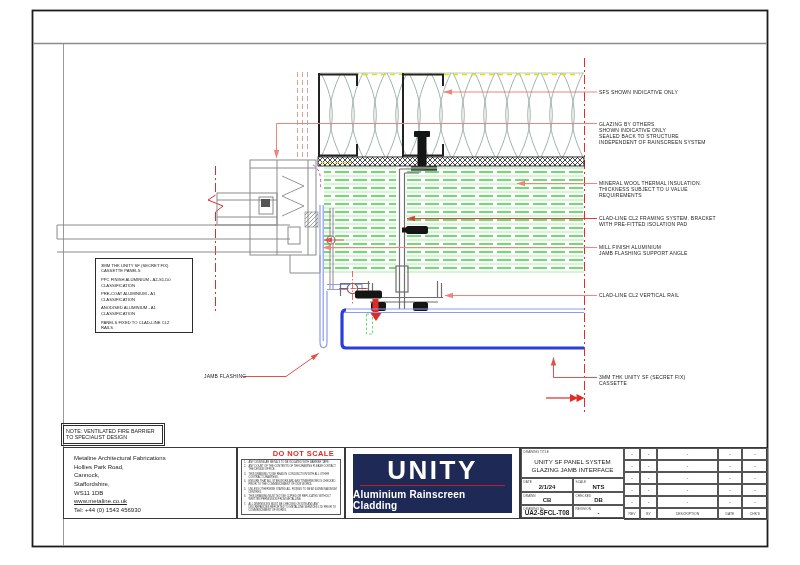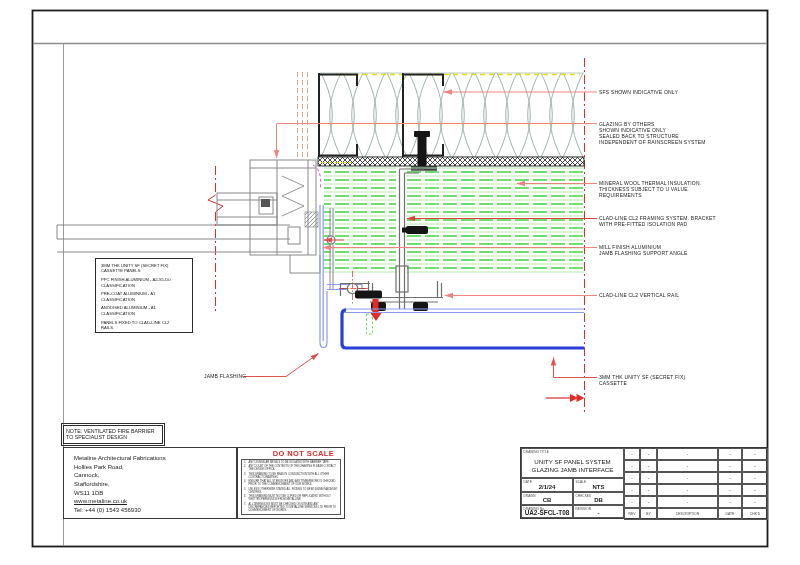--- a/index.html
+++ b/index.html
@@ -245,20 +245,27 @@
         </div>
       <div class="note">
           <span>THIS DRAWING MUST NOT BE COPIED OR REPLICATED WITHOUT WRITTEN PERMISSION FROM METALLINE.</span>
         </div>
       <div class="note">
           <span>ALL DIMENSIONS MUST BE CHECKED ON SITE AND ANY DISCREPANCIES REPORTED TO METALLINE SERVICES LTD PRIOR TO COMMENCEMENT OF WORKS.</span>
         </div>
     </div>
   </div>
 
+  <div class="bb logo-box">
+    <div class="logo-navy">
+      <div class="logo-name">UNITY</div>
+      <div class="logo-rule"></div>
+      <div class="logo-tagline">Aluminium Rainscreen Cladding</div>
+    </div>
+  </div>
 
   <div class="bb tb">
     <div class="tb-left">
       <div class="cell title-cell">
         <span class="lbl">DRAWING TITLE</span>
         <span class="val pre">UNITY SF PANEL SYSTEM
 GLAZING JAMB INTERFACE</span>
       </div>
       <div class="split">
         <div class="cell">

